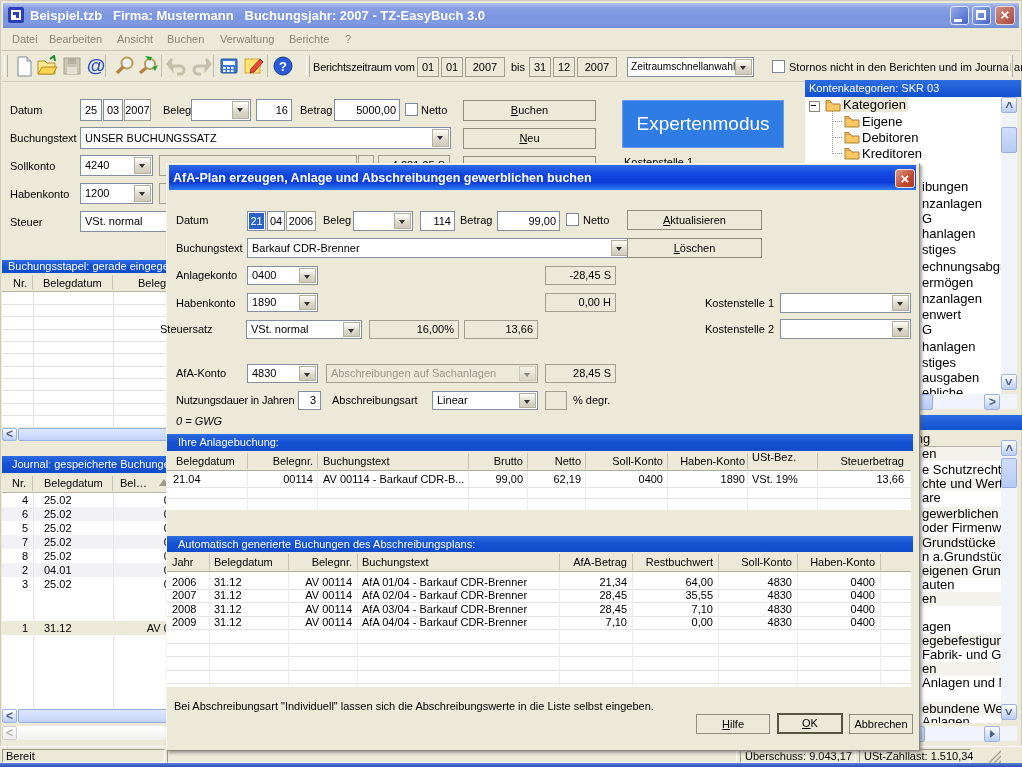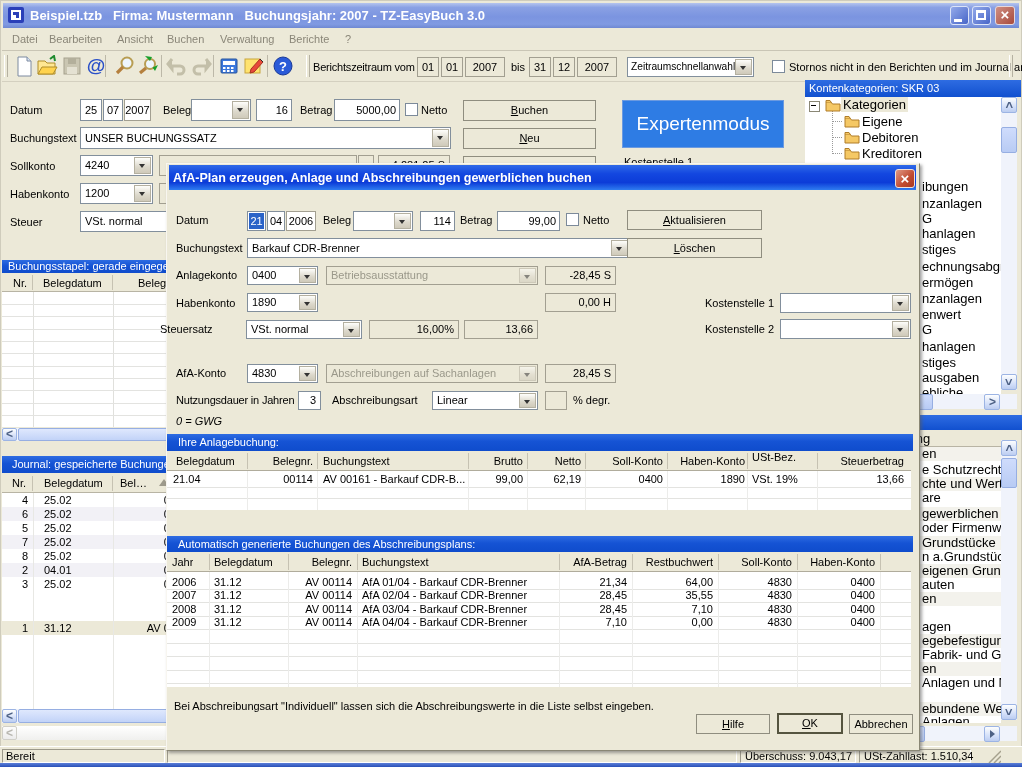--- a/index.html
+++ b/index.html
@@ -140,21 +140,21 @@
 <div class="bbox fieldc" style="left:529px;top:57px;width:22px;height:20px;line-height:18px;">31</div>
 <div class="bbox fieldc" style="left:553px;top:57px;width:22px;height:20px;line-height:18px;">12</div>
 <div class="bbox fieldc" style="left:577px;top:57px;width:40px;height:20px;line-height:18px;">2007</div>
 <div class="field" style="left:627px;top:57px;width:127px;height:20px;line-height:18px;padding-left:3px;font-size:10.2px;">Zeitraumschnellanwahl<span class="arrowbtn"></span></div>
 <div class="chk" style="left:772px;top:60px;"></div>
 <div class="lbl" style="left:789px;top:61px;">Stornos nicht in den Berichten und im Journal anzeigen</div>
 <div style="position:absolute;left:1009px;top:55px;width:2px;height:22px;border-left:1px solid #fff;border-right:1px solid #b5b1a1;"></div>
 
 <div class="lbl" style="left:10px;top:104px;">Datum</div>
 <div class="field fieldc" style="left:80px;top:99px;width:22px;height:22px;line-height:20px;">25</div>
-<div class="field fieldc" style="left:103px;top:99px;width:20px;height:22px;line-height:20px;">07</div>
+<div class="field fieldc" style="left:103px;top:99px;width:20px;height:22px;line-height:20px;">03</div>
 <div class="field fieldc" style="left:124px;top:99px;width:27px;height:22px;line-height:20px;border-color:#a29f91;">2007</div>
 <div class="lbl" style="left:163px;top:104px;">Beleg</div>
 <div class="field" style="left:191px;top:99px;width:60px;height:22px;">
     <span class="arrowbtn"></span>
   </div>
 <div class="field fieldr" style="left:256px;top:99px;width:36px;height:22px;line-height:20px;padding-right:3px;">16</div>
 <div class="lbl" style="left:300px;top:104px;">Betrag</div>
 <div class="field fieldr" style="left:334px;top:99px;width:66px;height:22px;line-height:20px;padding-right:3px;">5000,00</div>
 <div class="chk" style="left:405px;top:103px;"></div>
 <div class="lbl" style="left:421px;top:104px;">Netto</div>
@@ -406,21 +406,20 @@
 <div class="chk" style="left:566px;top:213px;"></div>
 <div class="lbl" style="left:583px;top:214px;">Netto</div>
 <div class="btn" style="left:627px;top:210px;width:135px;height:20px;line-height:18px;"><span class="u">A</span>ktualisieren</div>
 
 <div class="lbl" style="left:176px;top:242px;">Buchungstext</div>
 <div class="field" style="left:247px;top:238px;width:383px;height:20px;line-height:18px;padding-left:4px;">Barkauf CDR-Brenner<span class="arrowbtn"></span></div>
 <div class="btn" style="left:627px;top:238px;width:135px;height:20px;line-height:18px;"><span class="u">L</span>öschen</div>
 
 <div class="lbl" style="left:176px;top:269px;">Anlagekonto</div>
 <div class="field" style="left:247px;top:266px;width:71px;height:19px;line-height:17px;padding-left:4px;">0400<span class="arrowbtn"></span></div>
-<div class="bbox gray" style="left:326px;top:266px;width:212px;height:19px;line-height:17px;padding-left:4px;">Betriebsausstattung<span class="arrowbtn" style="opacity:0.55;"></span></div>
 <div class="bbox fieldr" style="left:545px;top:266px;width:71px;height:19px;line-height:17px;padding-right:4px;">-28,45 S</div>
 
 <div class="lbl" style="left:176px;top:297px;">Habenkonto</div>
 <div class="field" style="left:247px;top:293px;width:71px;height:19px;line-height:17px;padding-left:4px;">1890<span class="arrowbtn"></span></div>
 <div class="bbox fieldr" style="left:545px;top:293px;width:71px;height:19px;line-height:17px;padding-right:4px;">0,00 H</div>
 <div class="lbl" style="left:705px;top:297px;">Kostenstelle 1</div>
 <div class="field" style="left:780px;top:293px;width:131px;height:20px;">
       <span class="arrowbtn"></span>
     </div>
 
@@ -462,21 +461,21 @@
  <span class="vline" style="left:301px;top:2px;height:16px;"></span>
       <span class="vline" style="left:360px;top:2px;height:16px;"></span>
  <span class="vline" style="left:418px;top:2px;height:16px;"></span>
       <span class="vline" style="left:500px;top:2px;height:16px;"></span>
  <span class="vline" style="left:580px;top:2px;height:16px;"></span>
       <span class="vline" style="left:650px;top:2px;height:16px;"></span>
 </div>
 <div class="abs" style="left:167px;top:471px;width:744px;height:39px;background:#fff;">
  <span class="cell" style="left:6px;top:2px;">21.04</span>
  <span class="cell" style="left:49px;top:2px;width:97px;text-align:right;">00114</span>
- <span class="cell" style="left:156px;top:2px;width:144px;">AV 00161 - Barkauf CDR-B...</span>
+ <span class="cell" style="left:156px;top:2px;width:144px;">AV 00114 - Barkauf CDR-B...</span>
  <span class="cell" style="left:259px;top:2px;width:97px;text-align:right;">99,00</span>
  <span class="cell" style="left:317px;top:2px;width:97px;text-align:right;">62,19</span>
  <span class="cell" style="left:399px;top:2px;width:97px;text-align:right;">0400</span>
  <span class="cell" style="left:481px;top:2px;width:97px;text-align:right;">1890</span>
  <span class="cell" style="left:585px;top:2px;">VSt. 19%</span>
  <span class="cell" style="left:640px;top:2px;width:97px;text-align:right;">13,66</span>
  <span class="hline" style="left:0;top:16px;width:744px;"></span>
  <span class="hline" style="left:0;top:27px;width:744px;"></span>
  <span class="vline" style="left:80px;top:0;height:39px;background:#ececea;"></span>
       <span class="vline" style="left:150px;top:0;height:39px;background:#ececea;"></span>

